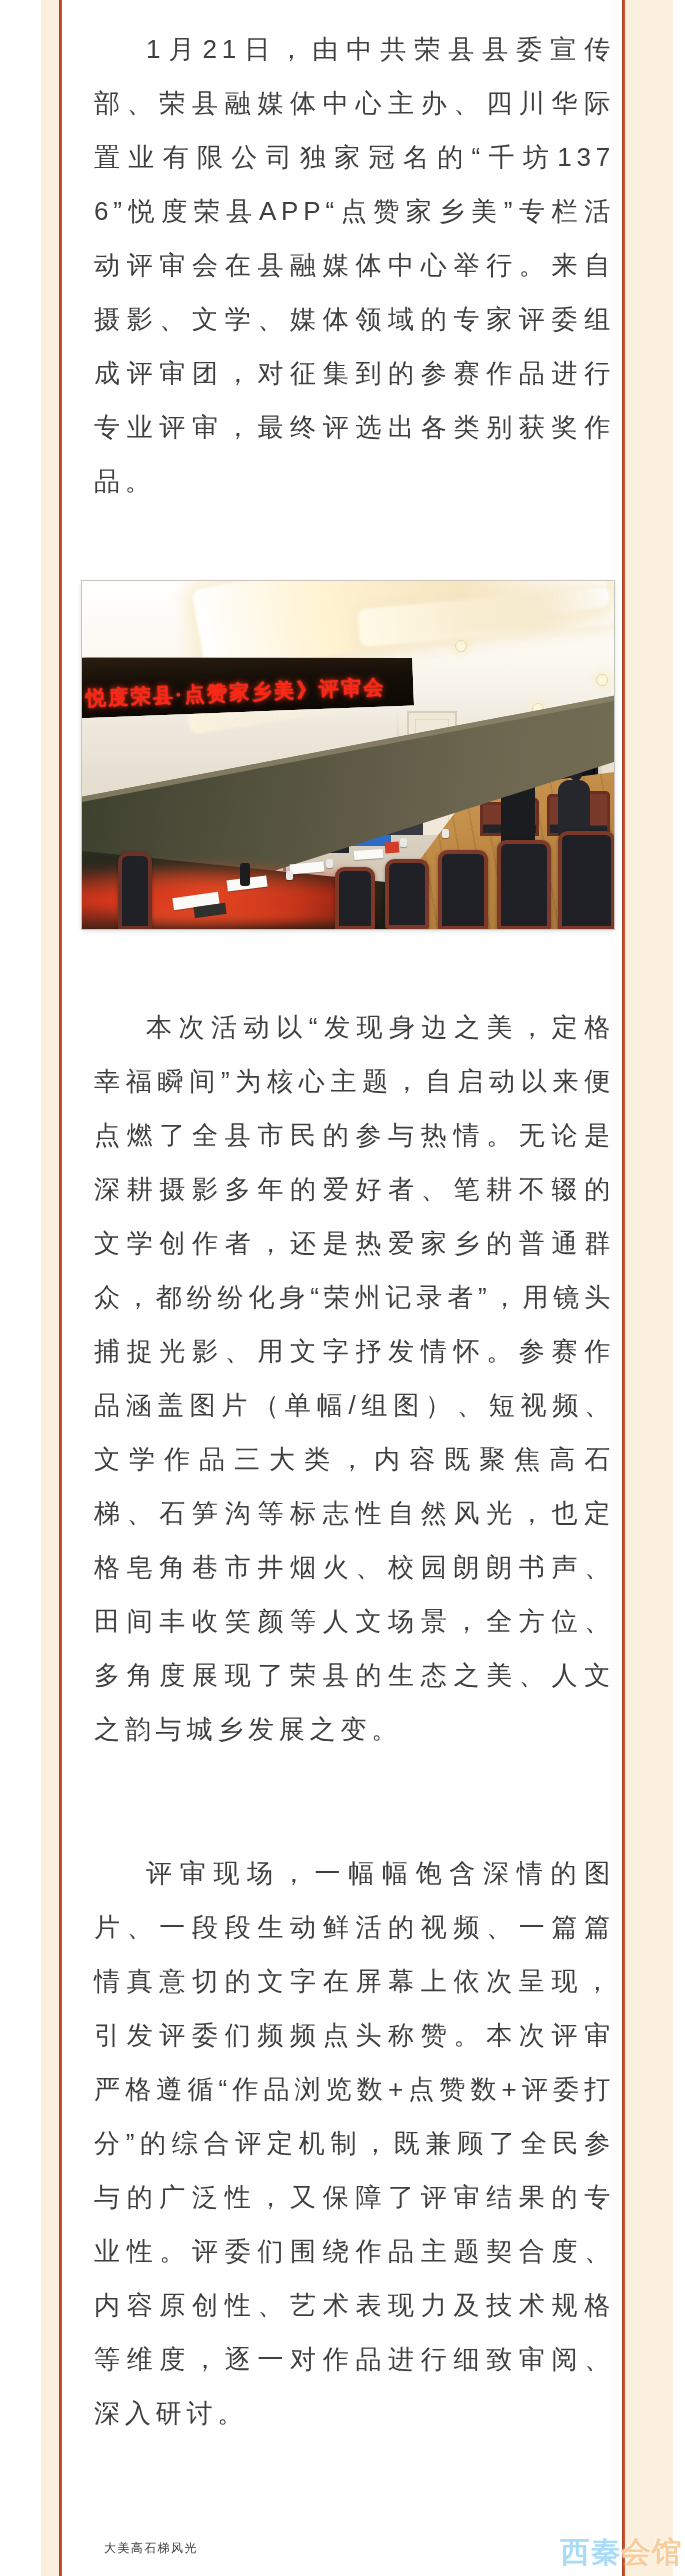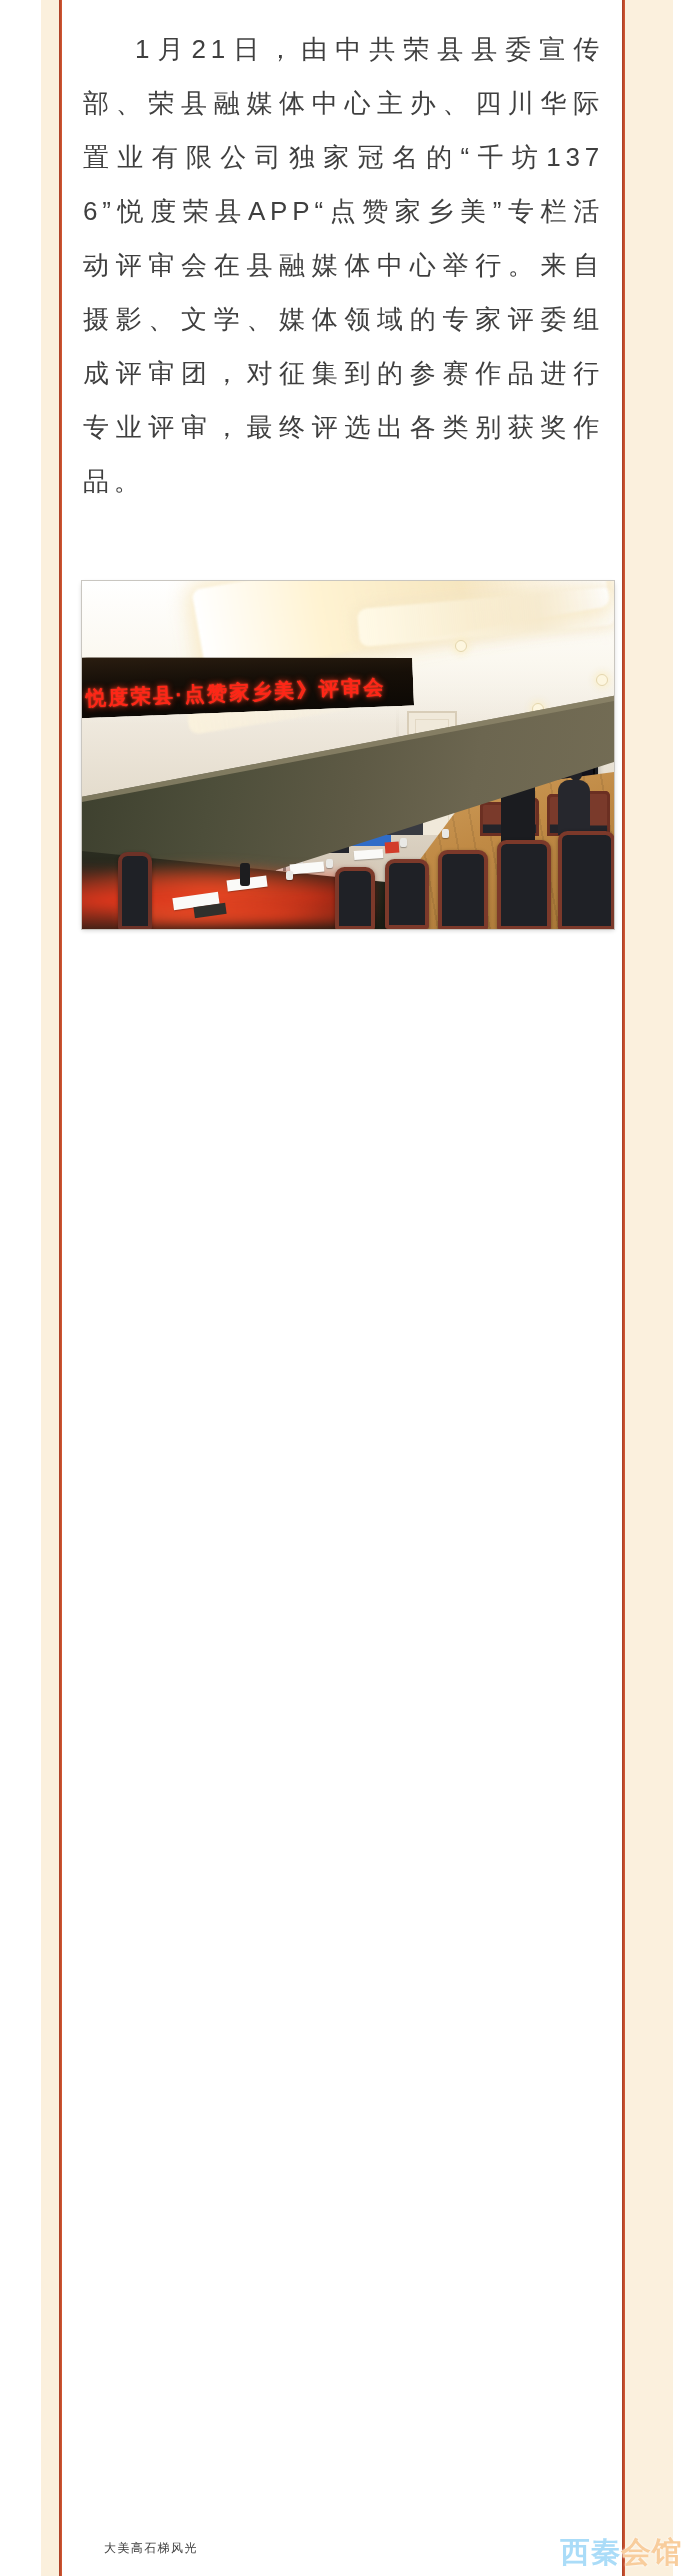--- a/index.html
+++ b/index.html
@@ -21,21 +21,21 @@
   .band{position:absolute;top:0;bottom:0;background:var(--border-band);}
   .band.left{left:41px;width:19px;}
   .band.right{left:625px;width:48px;}
   .rule{position:absolute;top:0;bottom:0;width:2.9px;
     background:linear-gradient(90deg,#a63d26,#d65a33);}
   .rule.left{left:59px;}
   .rule.right{left:622px;}
 
   
   .para{
-    position:absolute;left:83px;width:521px;
+    position:absolute;left:94px;width:521px;
     font-size:26px;line-height:54px;letter-spacing:4.8px;
     color:var(--text);text-align:justify;text-indent:2em;
     word-break:break-all;
   }
   .p1{top:22px;}
   .p2{top:1000px;}
   .p3{top:1846px;}
 
   .img-caption{
     position:absolute;left:104px;top:2536px;
@@ -267,20 +267,22 @@
     <div class="tcard"></div>
 
     <div class="nchair nc0"></div>
     <div class="nchair nc1"></div>
     <div class="nchair nc2"></div>
     <div class="nchair nc3"></div>
     <div class="nchair nc4"></div>
     <div class="nchair nc5"></div>
   </div>
 
+  <p class="para p2">本次活动以“发现身边之美，定格幸福瞬间”为核心主题，自启动以来便点燃了全县市民的参与热情。无论是深耕摄影多年的爱好者、笔耕不辍的文学创作者，还是热爱家乡的普通群众，都纷纷化身“荣州记录者”，用镜头捕捉光影、用文字抒发情怀。参赛作品涵盖图片（单幅/组图）、短视频、文学作品三大类，内容既聚焦高石梯、石笋沟等标志性自然风光，也定格皂角巷市井烟火、校园朗朗书声、田间丰收笑颜等人文场景，全方位、多角度展现了荣县的生态之美、人文之韵与城乡发展之变。</p>
+  <p class="para p3">评审现场，一幅幅饱含深情的图片、一段段生动鲜活的视频、一篇篇情真意切的文字在屏幕上依次呈现，引发评委们频频点头称赞。本次评审严格遵循“作品浏览数+点赞数+评委打分”的综合评定机制，既兼顾了全民参与的广泛性，又保障了评审结果的专业性。评委们围绕作品主题契合度、内容原创性、艺术表现力及技术规格等维度，逐一对作品进行细致审阅、深入研讨。</p>
 
   <div class="img-caption">大美高石梯风光</div>
 
   <div class="watermark">
     <span class="wm-blue">西秦</span><span class="wm-orange">会馆</span>
   </div>
 
 </div>
 
 

